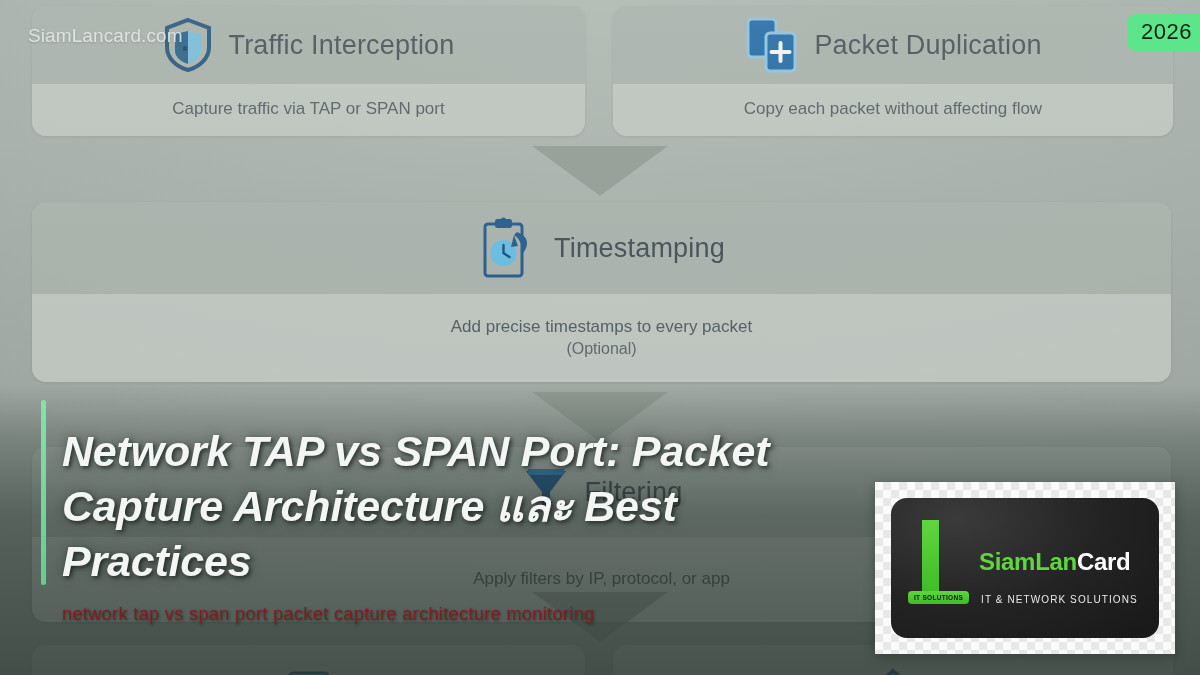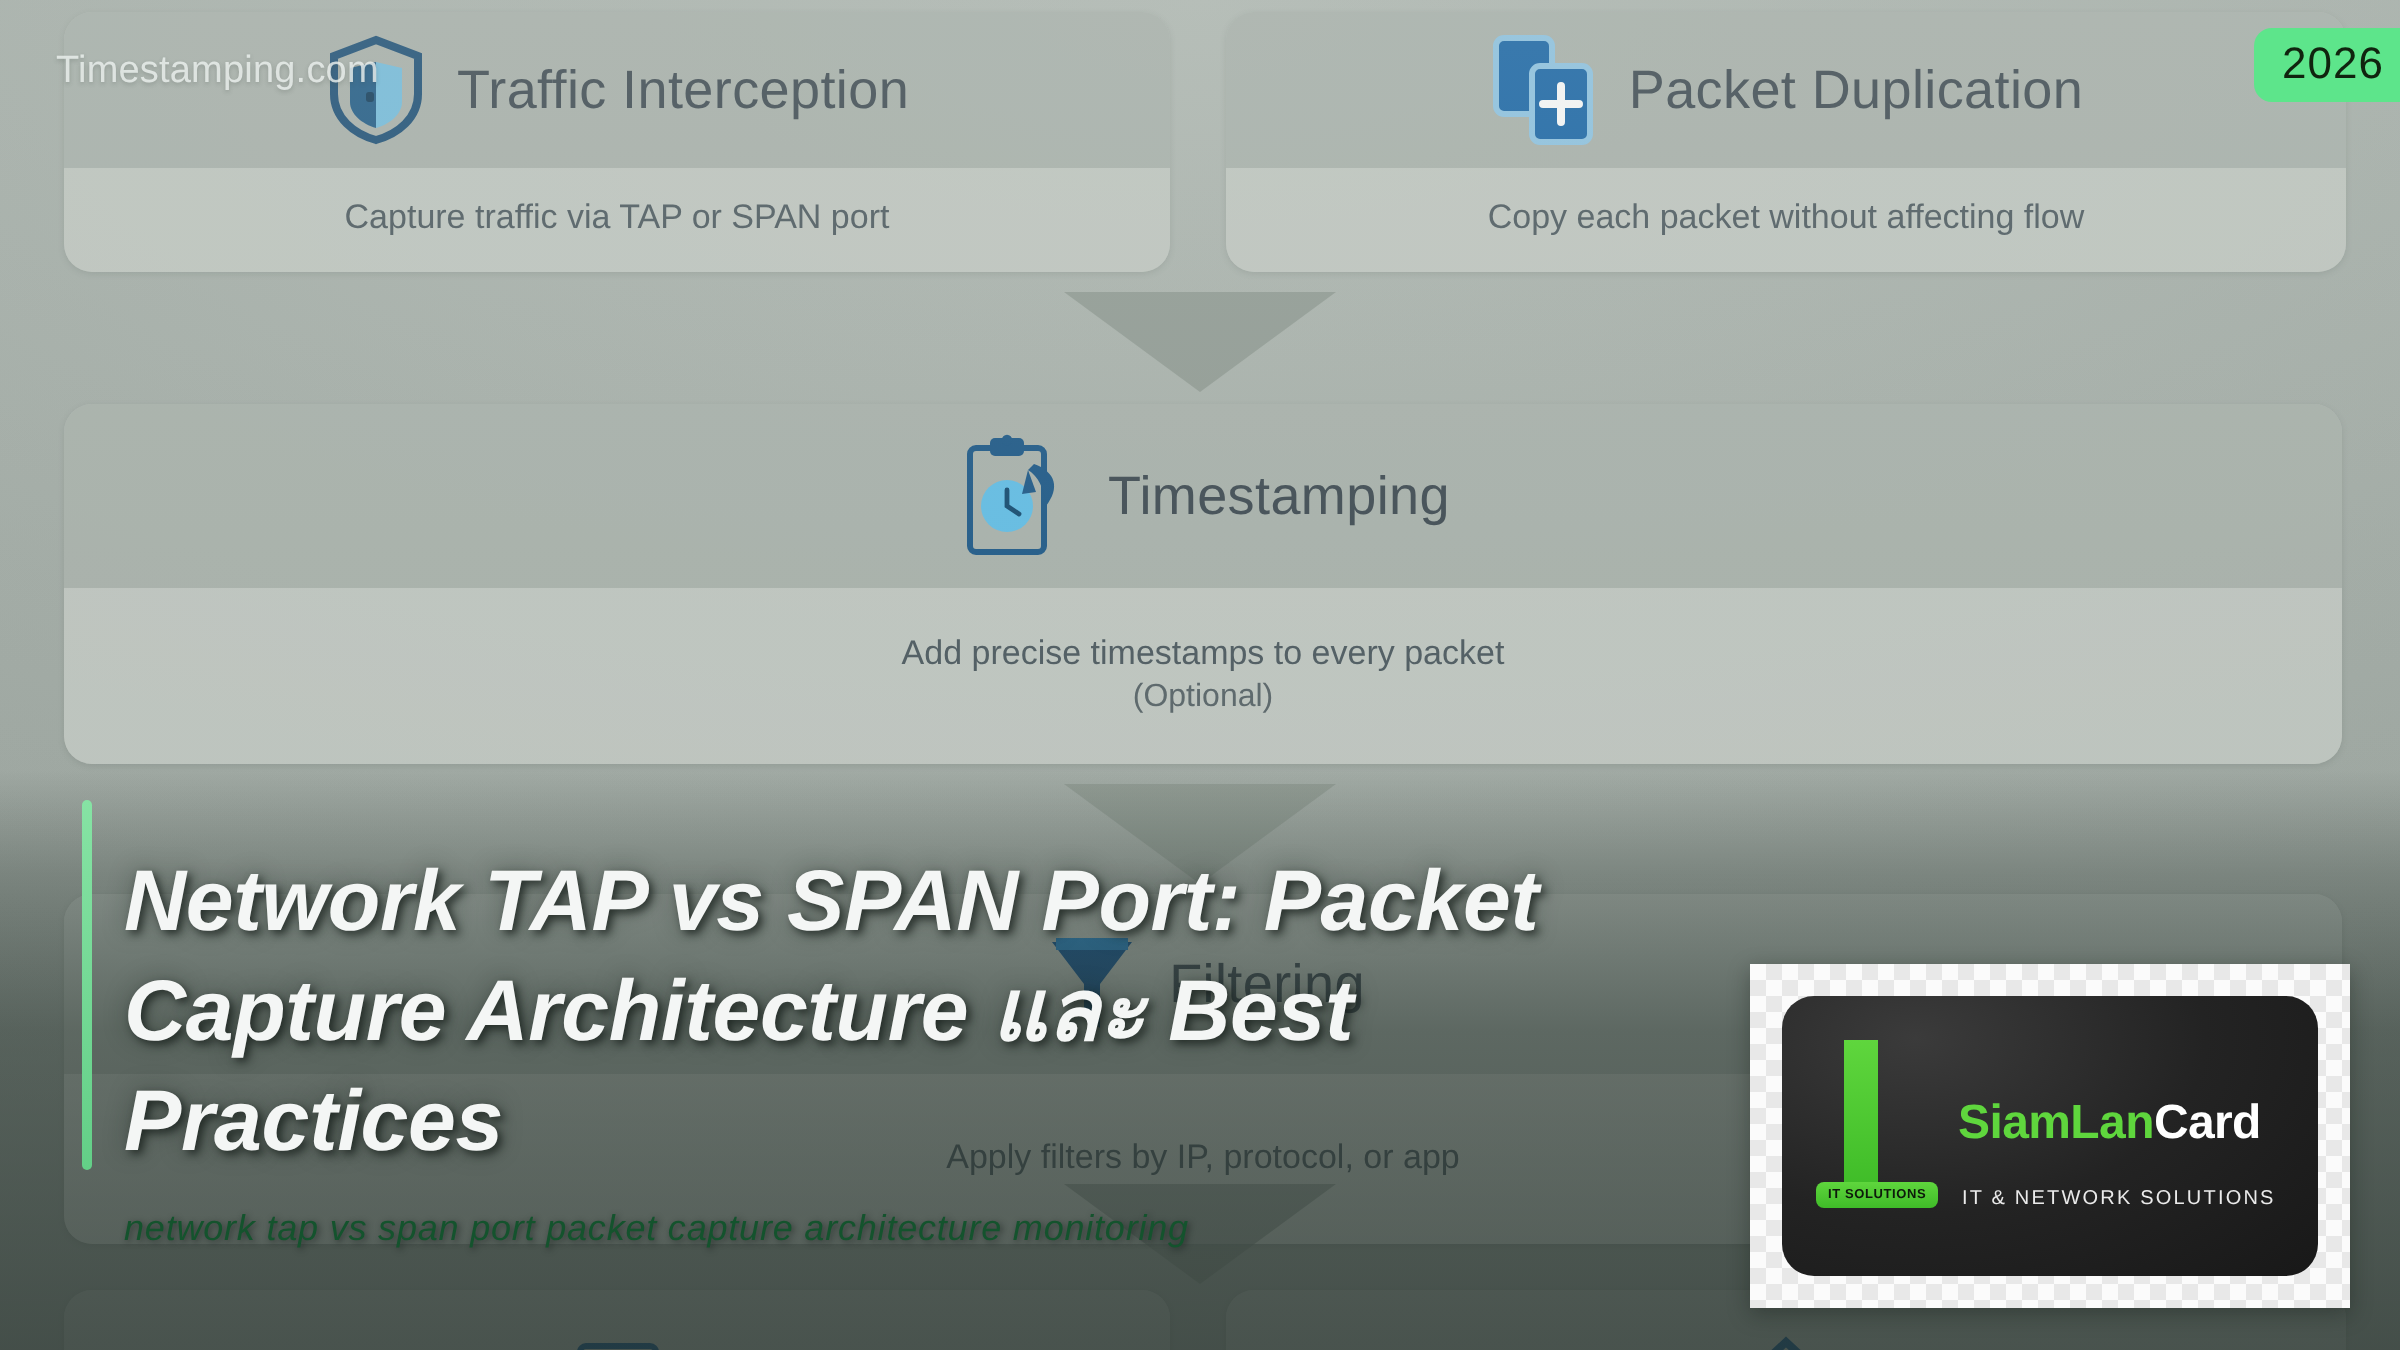--- a/index.html
+++ b/index.html
@@ -121,24 +121,23 @@
     z-index:15;
     font-size:43px; font-weight:bold; line-height:1.28;
     color:#f4f6f5;
     text-shadow:2px 2px 4px rgba(20,28,24,.75), 0 0 12px rgba(20,28,24,.35);
     letter-spacing:-.2px;
     font-style:italic;
   }
   #keywords{
     position:absolute; left:62px; top:604px;
     z-index:15;
-    font-size:18px; color:#14532d;
+    font-size:18px; color:#7f1d1d;
     letter-spacing:.4px;
     text-shadow:1px 1px 3px rgba(20,28,24,.65);
-    font-style:italic;
   }
 
   
   #logo-wrap{
     position:absolute; left:875px; top:482px; width:300px; height:172px;
     z-index:16;
     background-color:#fbfbfb;
     background-image:
       linear-gradient(45deg,#e8e8e8 25%,transparent 25%,transparent 75%,#e8e8e8 75%),
       linear-gradient(45deg,#e8e8e8 25%,transparent 25%,transparent 75%,#e8e8e8 75%);
@@ -278,21 +277,21 @@
           <path d="M25 6 L38 18 V38 H12 V18 Z" fill="none" stroke="#1c5888" stroke-width="4"></path>
           <circle cx="25" cy="26" r="5" fill="#1c5888"></circle>
         </svg>
       </span>
     </div>
   </div>
 
   <div id="haze"></div>
 </div>
 
-<div id="watermark">Timestamping.com</div>
+<div id="watermark">SiamLancard.com</div>
 
 <div id="badge-2026">2026</div>
 
 <div id="overlay"></div>
 <div id="accent-bar"></div>
 <h1 id="title">Network TAP vs SPAN Port: Packet Capture Architecture และ Best Practices</h1>
 <div id="keywords">network tap vs span port packet capture architecture monitoring</div>
 
 <div id="logo-wrap">
   <div id="logo-card">

